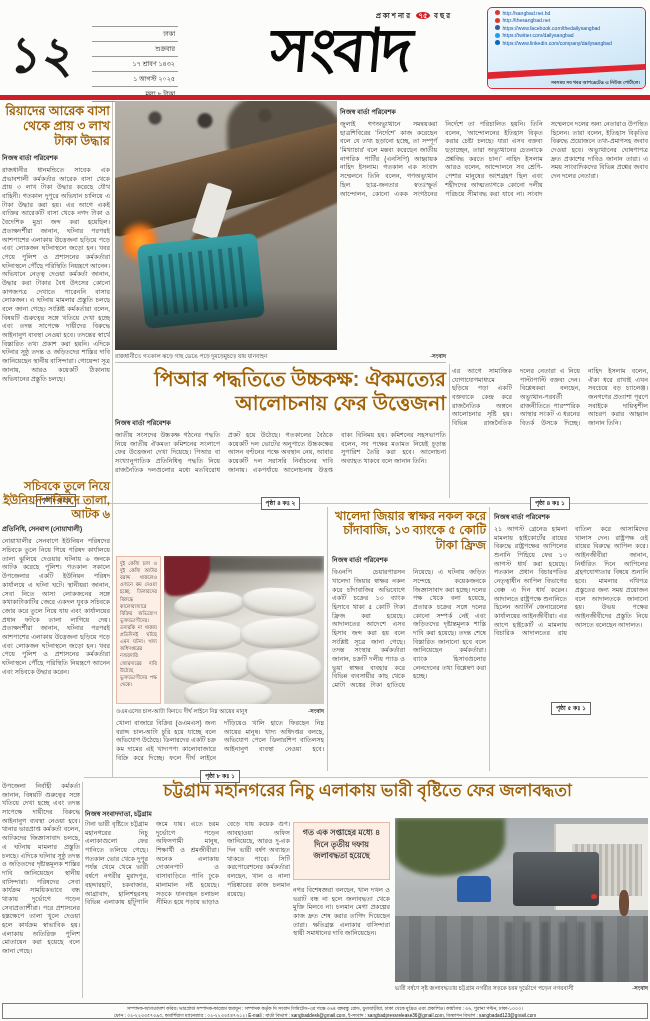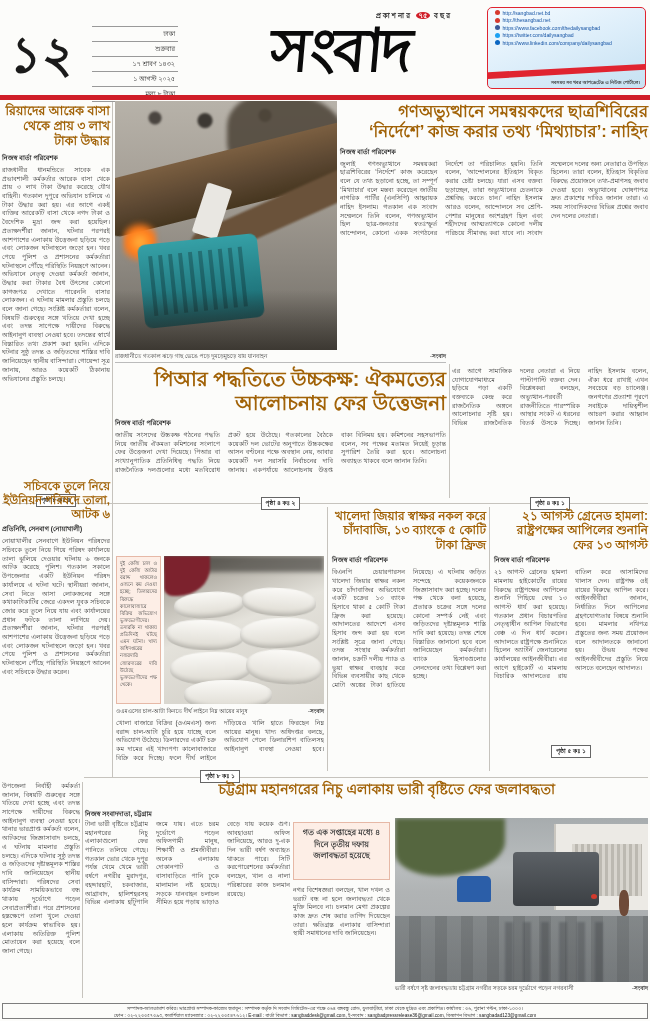--- a/index.html
+++ b/index.html
@@ -172,21 +172,20 @@
     <div class="tp-truck"></div>
     <div class="tp-truck-stripes"></div>
     <div class="tp-rubble"></div>
   </div>
   <div class="abs caption" style="left:115px;top:352px;width:331px;border-bottom:1px solid #bbb;padding-bottom:1px;">
     <span>রাজধানীতে গতকাল ঝড়ে গাছ ভেঙে পড়ে দুমড়েমুচড়ে যায় যানবাহন</span>
     <span class="credit">-সংবাদ</span>
   </div>
 
   <div class="abs" style="left:340px;top:102px;width:308px;">
-    <div class="hl" style="font-size:16.5px;">গণঅভ্যুত্থানে সমন্বয়কদের ছাত্রশিবিরের ‘নির্দেশে’ কাজ করার তথ্য ‘মিথ্যাচার’: নাহিদ</div>
     <div class="byline" style="margin:5px 0 2px;">নিজস্ব বার্তা পরিবেশক</div>
     <div class="body-txt c3" style="height:172px;">জুলাই গণঅভ্যুত্থানে সমন্বয়করা ছাত্রশিবিরের ‘নির্দেশে’ কাজ করেছেন বলে যে তথ্য ছড়ানো হচ্ছে, তা সম্পূর্ণ ‘মিথ্যাচার’ বলে মন্তব্য করেছেন জাতীয় নাগরিক পার্টির (এনসিপি) আহ্বায়ক নাহিদ ইসলাম। গতকাল এক সংবাদ সম্মেলনে তিনি বলেন, গণঅভ্যুত্থান ছিল ছাত্র-জনতার স্বতঃস্ফূর্ত আন্দোলন, কোনো একক সংগঠনের নির্দেশে তা পরিচালিত হয়নি। তিনি বলেন, ‘আন্দোলনের ইতিহাস বিকৃত করার চেষ্টা চলছে। যারা এসব বক্তব্য ছড়াচ্ছেন, তারা অভ্যুত্থানের চেতনাকে প্রশ্নবিদ্ধ করতে চান।’ নাহিদ ইসলাম আরও বলেন, আন্দোলনে সব শ্রেণি-পেশার মানুষের অংশগ্রহণ ছিল এবং শহীদদের আত্মত্যাগকে কোনো দলীয় পরিচয়ে সীমাবদ্ধ করা যাবে না। সংবাদ সম্মেলনে দলের অন্য নেতারাও উপস্থিত ছিলেন। তারা বলেন, ইতিহাস বিকৃতির বিরুদ্ধে প্রয়োজনে তথ্য-প্রমাণসহ জবাব দেওয়া হবে। অভ্যুত্থানের ঘোষণাপত্র দ্রুত প্রকাশের দাবিও জানান তারা। এ সময় সাংবাদিকদের বিভিন্ন প্রশ্নের জবাব দেন দলের নেতারা।</div>
   </div>
   <div class="abs body-txt c3" style="left:452px;top:367px;width:196px;height:120px;">এর আগে সামাজিক যোগাযোগমাধ্যমে ছড়িয়ে পড়া একটি বক্তব্যকে কেন্দ্র করে রাজনৈতিক অঙ্গনে আলোচনার সৃষ্টি হয়। বিভিন্ন রাজনৈতিক দলের নেতারা এ নিয়ে পাল্টাপাল্টি বক্তব্য দেন। বিশ্লেষকরা বলছেন, অভ্যুত্থান-পরবর্তী রাজনীতিতে পারস্পরিক আস্থার সংকট এ ধরনের বিতর্ক উসকে দিচ্ছে। নাহিদ ইসলাম বলেন, ঐক্য ধরে রাখাই এখন সবচেয়ে বড় চ্যালেঞ্জ। জনগণের প্রত্যাশা পূরণে সবাইকে দায়িত্বশীল আচরণ করার আহ্বান জানান তিনি।</div>
   <div class="abs marker-row" style="left:452px;top:491px;width:196px;">
     <span class="end-marker">পৃষ্ঠা ৪ কঃ ১</span>
   </div>
 
   <div class="abs" style="left:115px;top:367px;width:331px;">
     <div class="hl" style="font-size:20px;">পিআর পদ্ধতিতে উচ্চকক্ষ: ঐকমত্যের আলোচনায় ফের উত্তেজনা</div>
@@ -218,29 +217,28 @@
     <span class="end-marker">পৃষ্ঠা ৮ কঃ ১</span>
   </div>
 
   <div class="abs" style="left:332px;top:509px;width:154px;">
     <div class="hl" style="font-size:12px;">খালেদা জিয়ার স্বাক্ষর নকল করে চাঁদাবাজি, ১৩ ব্যাংকে ৫ কোটি টাকা ফ্রিজ</div>
     <div class="byline" style="margin:3px 0 2px;">নিজস্ব বার্তা পরিবেশক</div>
     <div class="body-txt c2" style="height:185px;">বিএনপি চেয়ারপারসন খালেদা জিয়ার স্বাক্ষর নকল করে চাঁদাবাজির অভিযোগে একটি চক্রের ১৩ ব্যাংক হিসাবে থাকা ৫ কোটি টাকা ফ্রিজ করা হয়েছে। আদালতের আদেশে এসব হিসাব জব্দ করা হয় বলে সংশ্লিষ্ট সূত্রে জানা গেছে। তদন্ত সংস্থার কর্মকর্তারা জানান, চক্রটি দলীয় প্যাড ও ভুয়া স্বাক্ষর ব্যবহার করে বিভিন্ন ব্যবসায়ীর কাছ থেকে মোটা অঙ্কের টাকা হাতিয়ে নিয়েছে। এ ঘটনায় জড়িত সন্দেহে কয়েকজনকে জিজ্ঞাসাবাদ করা হচ্ছে। দলের পক্ষ থেকে বলা হয়েছে, প্রতারক চক্রের সঙ্গে দলের কোনো সম্পর্ক নেই এবং জড়িতদের দৃষ্টান্তমূলক শাস্তি দাবি করা হয়েছে। তদন্ত শেষে বিস্তারিত জানানো হবে বলে জানিয়েছেন কর্মকর্তারা। ব্যাংক হিসাবগুলোর লেনদেনের তথ্য বিশ্লেষণ করা হচ্ছে।</div>
   </div>
 
   <div class="abs" style="left:494px;top:509px;width:154px;">
-    <div class="hl" style="font-size:12px;">২১ আগস্ট গ্রেনেড হামলা: রাষ্ট্রপক্ষের আপিলের শুনানি ফের ১৩ আগস্ট</div>
     <div class="byline" style="margin:3px 0 2px;">নিজস্ব বার্তা পরিবেশক</div>
     <div class="body-txt c2" style="height:168px;">২১ আগস্ট গ্রেনেড হামলা মামলায় হাইকোর্টের রায়ের বিরুদ্ধে রাষ্ট্রপক্ষের আপিলের শুনানি পিছিয়ে ফের ১৩ আগস্ট ধার্য করা হয়েছে। গতকাল প্রধান বিচারপতির নেতৃত্বাধীন আপিল বিভাগের বেঞ্চ এ দিন ধার্য করেন। আদালতে রাষ্ট্রপক্ষে শুনানিতে ছিলেন অ্যাটর্নি জেনারেলের কার্যালয়ের আইনজীবীরা। এর আগে হাইকোর্ট এ মামলায় বিচারিক আদালতের রায় বাতিল করে আসামিদের খালাস দেন। রাষ্ট্রপক্ষ ওই রায়ের বিরুদ্ধে আপিল করে। আইনজীবীরা জানান, নির্ধারিত দিনে আপিলের গ্রহণযোগ্যতার বিষয়ে শুনানি হবে। মামলার নথিপত্র প্রস্তুতের জন্য সময় প্রয়োজন বলে আদালতকে জানানো হয়। উভয় পক্ষের আইনজীবীদের প্রস্তুতি নিয়ে আসতে বলেছেন আদালত।</div>
     <div class="marker-row" style="margin-top:3px;">
       <span class="end-marker">পৃষ্ঠা ৫ কঃ ১</span>
     </div>
   </div>
 
-  <div class="abs hl" style="left:68px;top:781px;width:487px;font-size:14px;">চট্টগ্রাম মহানগরের নিচু এলাকায় ভারী বৃষ্টিতে ফের জলাবদ্ধতা</div>
+  <div class="abs hl" style="left:85px;top:781px;width:487px;font-size:17px;">চট্টগ্রাম মহানগরের নিচু এলাকায় ভারী বৃষ্টিতে ফের জলাবদ্ধতা</div>
   <div class="abs byline" style="left:85px;top:809px;">নিজস্ব সংবাদদাতা, চট্টগ্রাম</div>
   <div class="abs body-txt c3" style="left:85px;top:820px;width:205px;height:178px;">টানা ভারী বৃষ্টিতে চট্টগ্রাম মহানগরের নিচু এলাকাগুলো ফের পানিতে তলিয়ে গেছে। গতকাল ভোর থেকে দুপুর পর্যন্ত থেমে থেমে ভারী বর্ষণে নগরীর মুরাদপুর, বহদ্দারহাট, চকবাজার, আগ্রাবাদ, হালিশহরসহ বিভিন্ন এলাকায় হাঁটুপানি জমে যায়। এতে চরম দুর্ভোগে পড়েন অফিসগামী মানুষ, শিক্ষার্থী ও শ্রমজীবীরা। অনেক এলাকায় দোকানপাট ও বাসাবাড়িতে পানি ঢুকে মালামাল নষ্ট হয়েছে। সড়কে যানবাহন চলাচল সীমিত হয়ে পড়ায় ভাড়াও বেড়ে যায় কয়েক গুণ। আবহাওয়া অফিস জানিয়েছে, আরও দু-এক দিন ভারী বর্ষণ অব্যাহত থাকতে পারে। সিটি করপোরেশনের কর্মকর্তারা বলছেন, খাল ও নালা পরিষ্কারের কাজ চলমান রয়েছে।</div>
   <div class="abs pink-box" style="left:293px;top:822px;width:97px;height:58px;padding:4px;font-size:8px;font-weight:bold;line-height:1.45;text-align:center;color:#3a3a3a;">গত এক সপ্তাহের মধ্যে ৪ দিনে তৃতীয় দফায় জলাবদ্ধতা হয়েছে</div>
   <div class="abs body-txt c1" style="left:293px;top:886px;width:97px;height:112px;">নগর বিশেষজ্ঞরা বলছেন, খাল দখল ও ভরাট বন্ধ না হলে জলাবদ্ধতা থেকে মুক্তি মিলবে না। চলমান মেগা প্রকল্পের কাজ দ্রুত শেষ করার তাগিদ দিয়েছেন তারা। ক্ষতিগ্রস্ত এলাকার বাসিন্দারা স্থায়ী সমাধানের দাবি জানিয়েছেন।</div>
 
   <div class="photo photo-flood" style="left:395px;top:818px;width:253px;height:164px;">
     <div class="bp-trees"></div>
     <div class="bp-build"></div>
     <div class="bp-shutter"></div>
     <div class="bp-truck"></div>

